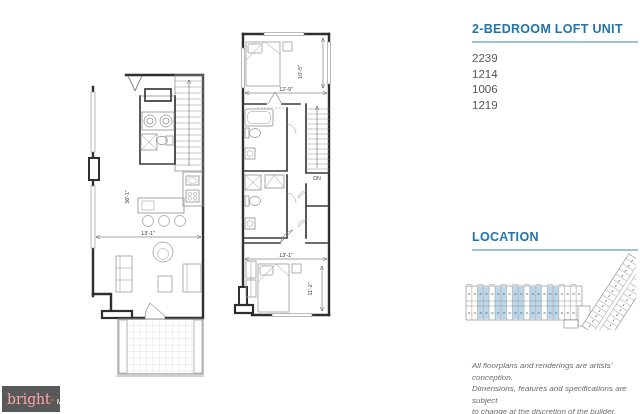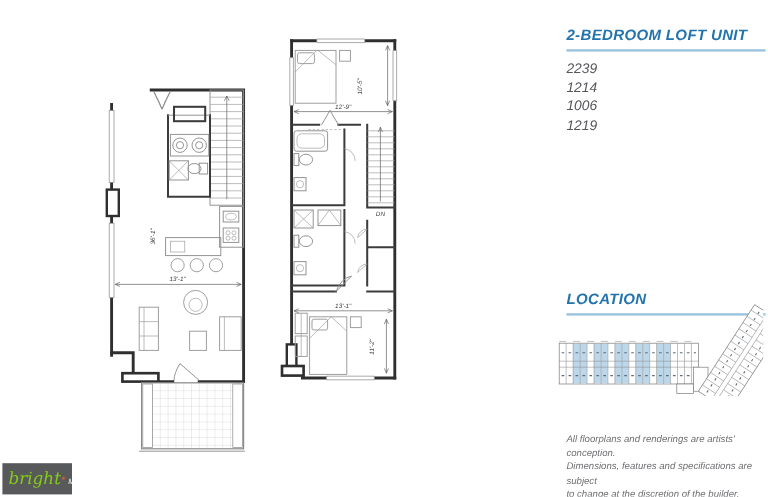--- a/index.html
+++ b/index.html
@@ -1,32 +1,32 @@
 <!DOCTYPE html>
 <html><head>
 <meta charset="utf-8">
 <style>
   html,body{margin:0;padding:0;}
   body{width:640px;height:414px;background:#ffffff;position:relative;overflow:hidden;
        font-family:"Liberation Sans",sans-serif;}
-  .abs{position:absolute;font-style:italic;}
+  .abs{position:absolute;}
 
   
   .info-col{left:472px;width:166px;}
   .col-heading{color:#2374AD;font-size:12.5px;font-weight:bold;letter-spacing:.3px;
       border-bottom:2px solid #9CC3DD;padding-bottom:5px;margin:0;}
   .unit-list{margin-top:8px;font-size:11.5px;color:#55565A;line-height:15.5px;}
   .disclaimer{left:472px;top:360px;width:170px;font-size:8px;font-style:italic;
       color:#6D6E71;line-height:11.5px;}
   .disclaimer div{margin:0;}
 
   
   .logo{left:2px;top:386px;width:58px;height:26px;background:#58595B;
       display:flex;align-items:center;padding-left:5px;box-sizing:border-box;}
-  .logo .brand{font-family:"DejaVu Serif",serif;color:#84cc16;font-size:14px;line-height:14px;}
+  .logo .brand{font-family:"DejaVu Serif",serif;color:#fca5a5;font-size:14px;line-height:14px;}
   .logo .mark{color:#E0622D;font-size:6px;vertical-align:8px;margin-left:-1px;}
   .logo .suffix{color:#ffffff;font-size:6.5px;letter-spacing:.5px;margin-left:2px;margin-top:5px;}
 
   
   svg{display:block;}
   svg text{font-family:"Liberation Sans",sans-serif;fill:#4a4a4a;}
   .w   {stroke:#2f2f2f;stroke-width:2.4;fill:none;stroke-linecap:square;}
   .w2  {stroke:#3c3c3c;stroke-width:1.7;fill:none;stroke-linecap:square;}
   .fx  {stroke:#8f8f8f;stroke-width:.8;fill:none;}
   .fn  {stroke:#9b9b9b;stroke-width:.8;fill:none;}
@@ -271,21 +271,21 @@
 <div class="abs info-col" style="top:22px;">
   <div class="col-heading">2-BEDROOM LOFT UNIT</div>
   <div class="unit-list">
     <div>2239</div>
     <div>1214</div>
     <div>1006</div>
     <div>1219</div>
   </div>
 </div>
 
-<div class="abs info-col" style="top:230px;margin-top:12px;">
+<div class="abs info-col" style="top:230px;">
   <div class="col-heading">LOCATION</div>
 </div>
 
 <div class="abs" style="left:464px;top:250px;">
   <svg width="172" height="80" viewBox="0 0 172 80">
 
     <g>
       <rect class="loc" x="2" y="36" width="116" height="34"></rect>
 
       <g>

